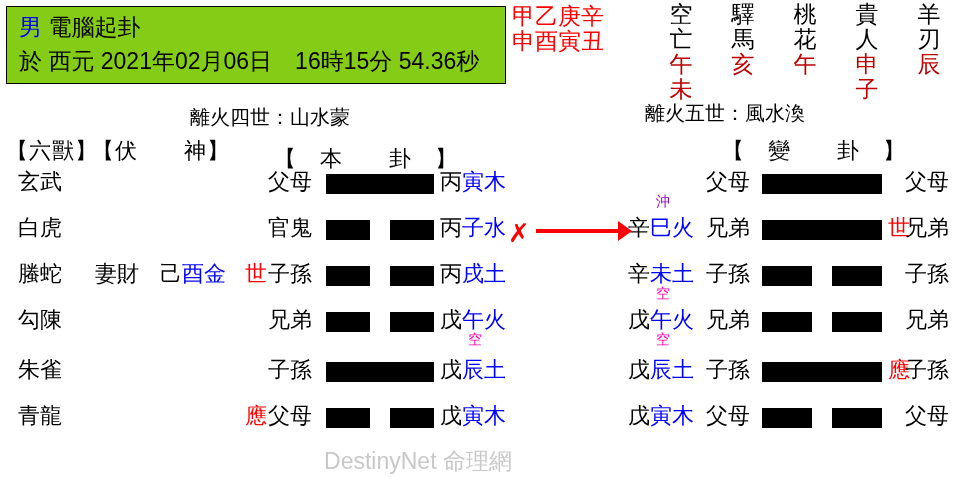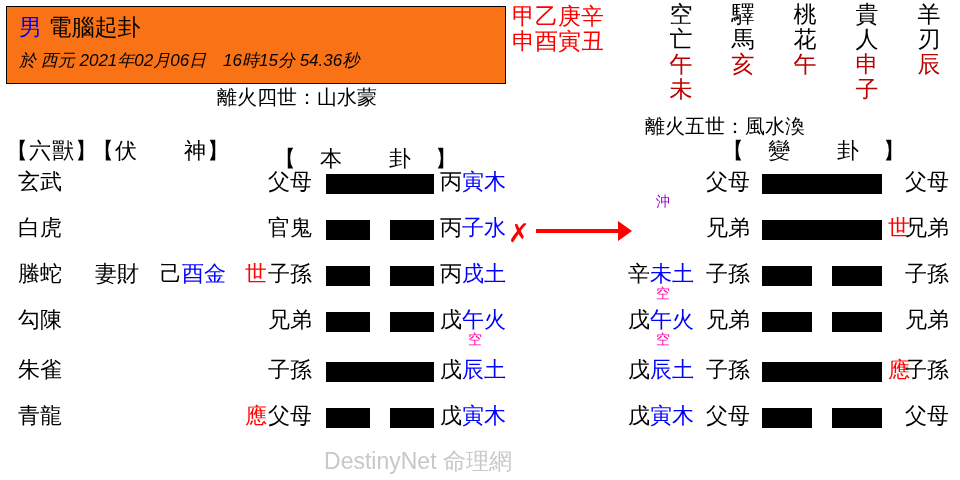--- a/index.html
+++ b/index.html
@@ -11,51 +11,51 @@
     position:relative;
     overflow:hidden;
   }
   .abs{position:absolute;}
 
   
   #info-box{
     left:6px;top:6px;width:500px;height:78px;
     border:1px solid #000;
     box-sizing:border-box;
-    background:#f97316;
+    background:#84cc16;
   }
   #info-line1{
     position:absolute;left:12px;top:4px;
     font-size:23px;line-height:32px;white-space:nowrap;
   }
   #info-line2{
     position:absolute;left:12px;top:38px;
-    font-size:17px;line-height:32px;white-space:nowrap;font-style:italic;
+    font-size:23px;line-height:32px;white-space:nowrap;
   }
   .blue{color:#0000ff;}
 
   
   #pillars{left:512px;top:4px;width:120px;}
   .pillar-row{font-size:23px;line-height:27px;letter-spacing:0px;white-space:nowrap;}
   .pillar-gan,.pillar-zhi{color:#ff0000;font-size:23px;line-height:25px;white-space:nowrap;}
 
   
   #shensha{left:650px;top:2px;width:310px;}
   #shensha table{border-collapse:collapse;}
   #shensha td{
     width:62px;text-align:center;font-size:23px;
     line-height:25px;padding:0;vertical-align:top;
   }
   #shensha td.t{color:#000;}
   #shensha td.v{color:#bb0000;}
 
   
   .hex-caption{font-size:20px;white-space:nowrap;}
-  #caption-ben{left:190px;top:84px;margin-left:27px;}
-  #caption-bian{left:645px;top:113px;}
+  #caption-ben{left:190px;top:104px;}
+  #caption-bian{left:645px;top:100px;}
 
   
   .col-head{font-size:22px;white-space:nowrap;}
   #head-liushou{left:6px;top:136px;letter-spacing:1px;}
   #head-fushen{left:92px;top:136px;letter-spacing:1px;}
   #head-benguа,#head-benhex{left:274px;top:136px;}
   #head-benhex{letter-spacing:1px;margin-top:8px;}
   #head-bianhex{left:722px;top:136px;letter-spacing:1px;}
 
   
@@ -179,20 +179,21 @@
       <div class="cell bian-type">父母</div>
       <div class="cell bian-type2">父母</div>
     </div>
     <div class="yao ben yin-l" style="top: 220px;"></div>
     <div class="yao ben yin-r" style="top: 220px;"></div>
     <div class="yao bian yang" style="top: 220px;"></div>
     <div class="row" style="top: 214px;">
       <div class="cell beast">白虎</div>
       <div class="cell ben-type">官鬼</div>
       <div class="cell ben-gz"><span>丙</span><span class="blue">子</span><span class="blue">水</span></div>
+      <div class="cell bian-gz"><span>辛</span><span class="blue">巳</span><span class="blue">火</span></div>
       <div class="cell bian-type">兄弟</div>
       <div class="cell" style="left: 888px; color: rgb(255, 0, 0);">世</div>
       <div class="cell bian-type2">兄弟</div>
     </div>
     <div class="yao ben yin-l" style="top: 266px;"></div>
     <div class="yao ben yin-r" style="top: 266px;"></div>
     <div class="ann" style="left: 656px; top: 286px; color: rgb(255, 0, 170);">空</div>
     <div class="yao bian yin-l" style="top: 266px;"></div>
     <div class="yao bian yin-r" style="top: 266px;"></div>
     <div class="row" style="top: 260px;">

